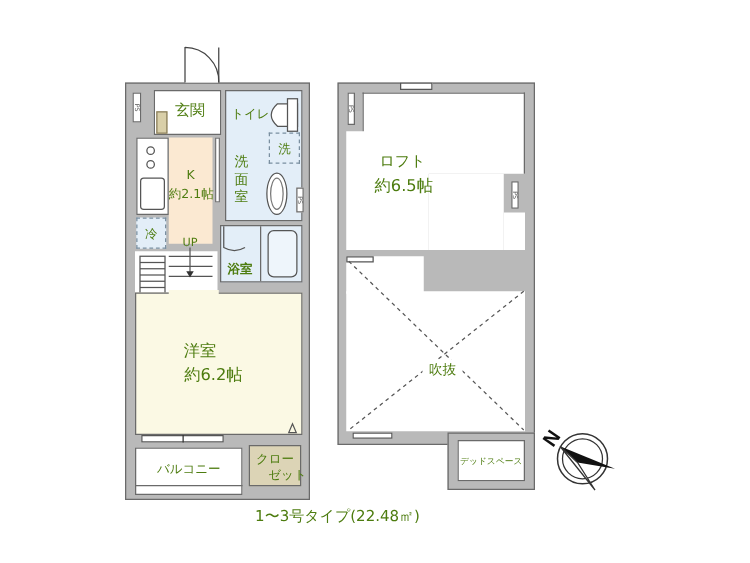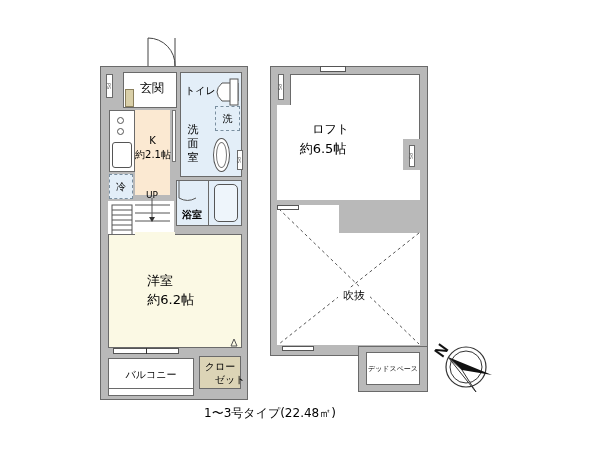--- a/index.html
+++ b/index.html
@@ -1,19 +1,19 @@
 <!DOCTYPE html>
 <html><head>
 <meta charset="utf-8">
 <style>
   html,body{margin:0;padding:0;background:#ffffff;}
   body{width:600px;height:450px;position:relative;overflow:hidden;font-family:"DejaVu Sans","Liberation Sans",sans-serif;color:#222;}
   .wall{position:absolute;background:#b9b9b9;border:1px solid #6a6a6a;box-sizing:border-box;}
   .room{position:absolute;box-sizing:border-box;}
-  .lbl{position:absolute;text-align:center;white-space:nowrap;color:#000000;}
+  .lbl{position:absolute;text-align:center;white-space:nowrap;color:#4d7c0f;}
   .ps{position:absolute;background:#fff;border:1px solid #6a6a6a;box-sizing:border-box;font-size:5px;line-height:6px;text-align:center;color:#555;writing-mode:vertical-rl;}
   .win{position:absolute;background:#fff;border:1px solid #555;box-sizing:border-box;}
   .dash{position:absolute;border:1.5px dashed #7a8fa0;box-sizing:border-box;}
   svg{position:absolute;left:0;top:0;}
 </style>
 </head>
 <body>
 
 <div>
 
@@ -112,21 +112,21 @@
   <div class="wall" style="left:270px;top:66px;width:158px;height:290px;"></div>
   <div class="wall" style="left:358px;top:346px;width:70px;height:46px;"></div>
 
   <div class="room" style="left:290px;top:74px;width:130px;height:65px;background:#fff;border:1px solid #6a6a6a;border-bottom:none;"></div>
   <div class="room" style="left:277px;top:105px;width:66px;height:95px;background:#fff;"></div>
   <div class="room" style="left:343px;top:139px;width:60px;height:61px;background:#fff;"></div>
   <div class="room" style="left:403px;top:170px;width:17px;height:30px;background:#fff;"></div>
   <div class="ps" style="left:278px;top:74px;width:6px;height:26px;">PS</div>
   <div class="ps" style="left:409px;top:145px;width:6px;height:22px;">PS</div>
   <div class="win" style="left:320px;top:66px;width:26px;height:6px;"></div>
-  <div class="lbl" style="left:295px;top:121px;width:54px;font-size:12px;text-align:right;">ロフト</div>
+  <div class="lbl" style="left:295px;top:121px;width:54px;font-size:12px;">ロフト</div>
   <div class="lbl" style="left:290px;top:140px;width:66px;font-size:13px;">約6.5帖</div>
 
   <div class="room" style="left:277px;top:233px;width:143px;height:112px;background:#fff;"></div>
   <div class="room" style="left:277px;top:205px;width:62px;height:30px;background:#fff;"></div>
   <div class="win" style="left:277px;top:205px;width:22px;height:5px;"></div>
   <div class="win" style="left:282px;top:346px;width:32px;height:5px;"></div>
   <svg width="600" height="450">
     <line x1="279" y1="209" x2="419" y2="344" stroke="#555" stroke-width="1" stroke-dasharray="3,3"></line>
     <line x1="419" y1="233" x2="279" y2="344" stroke="#555" stroke-width="1" stroke-dasharray="3,3"></line>
   </svg>

